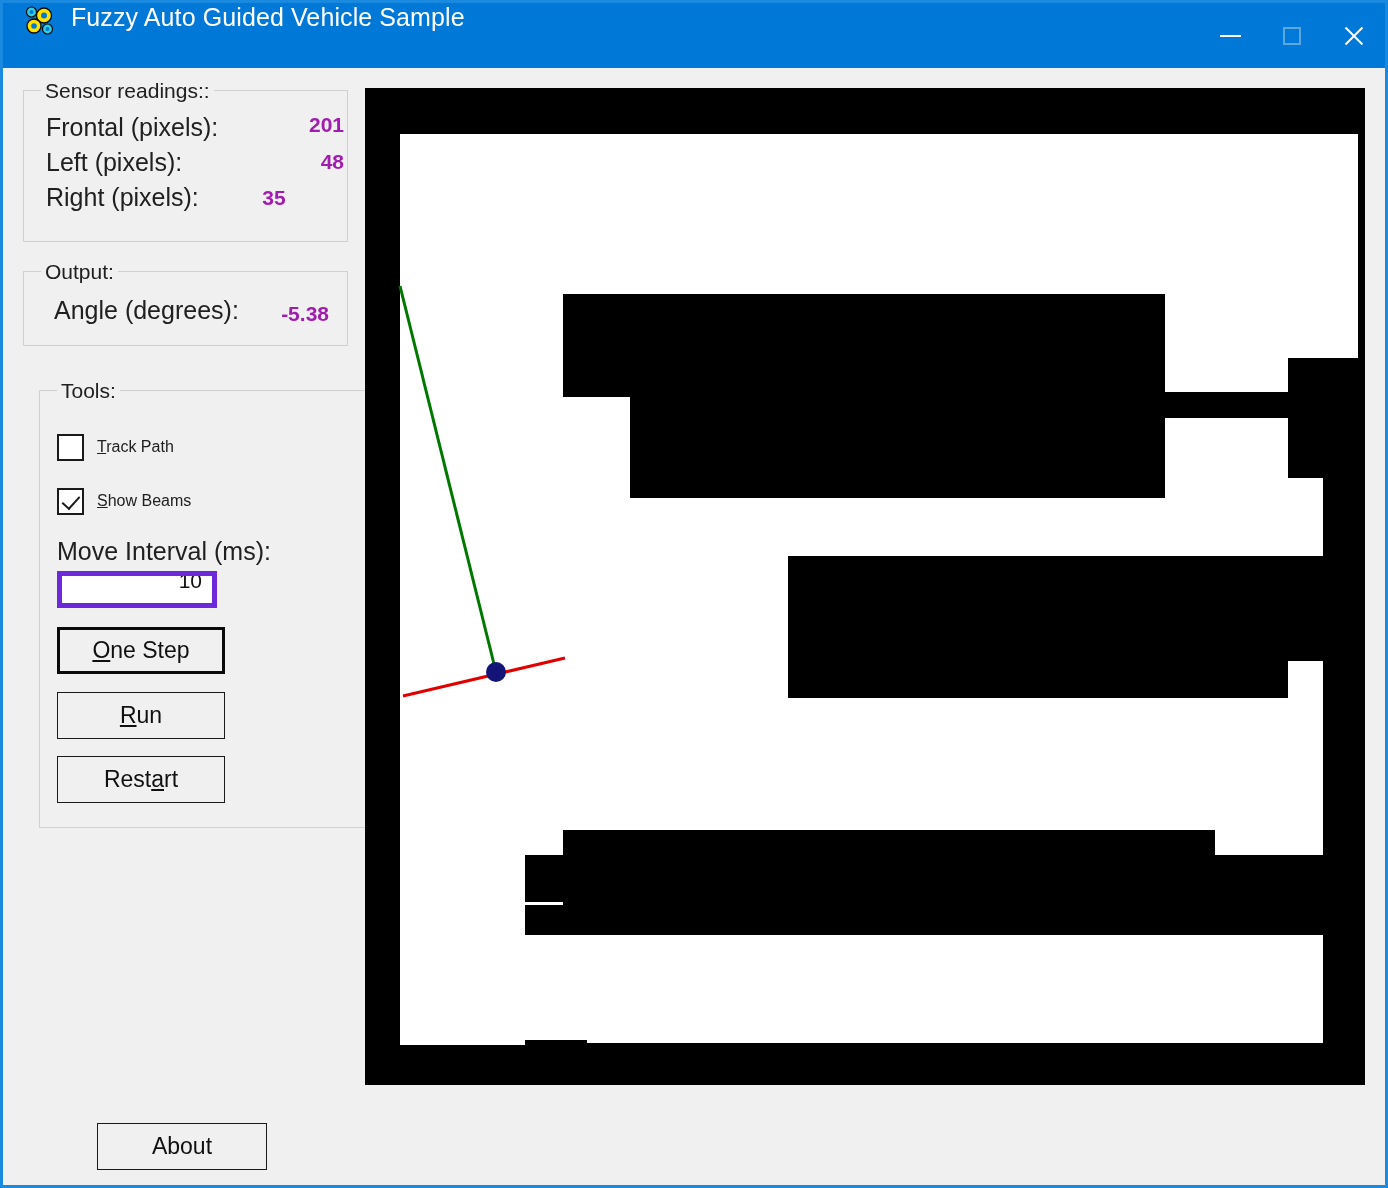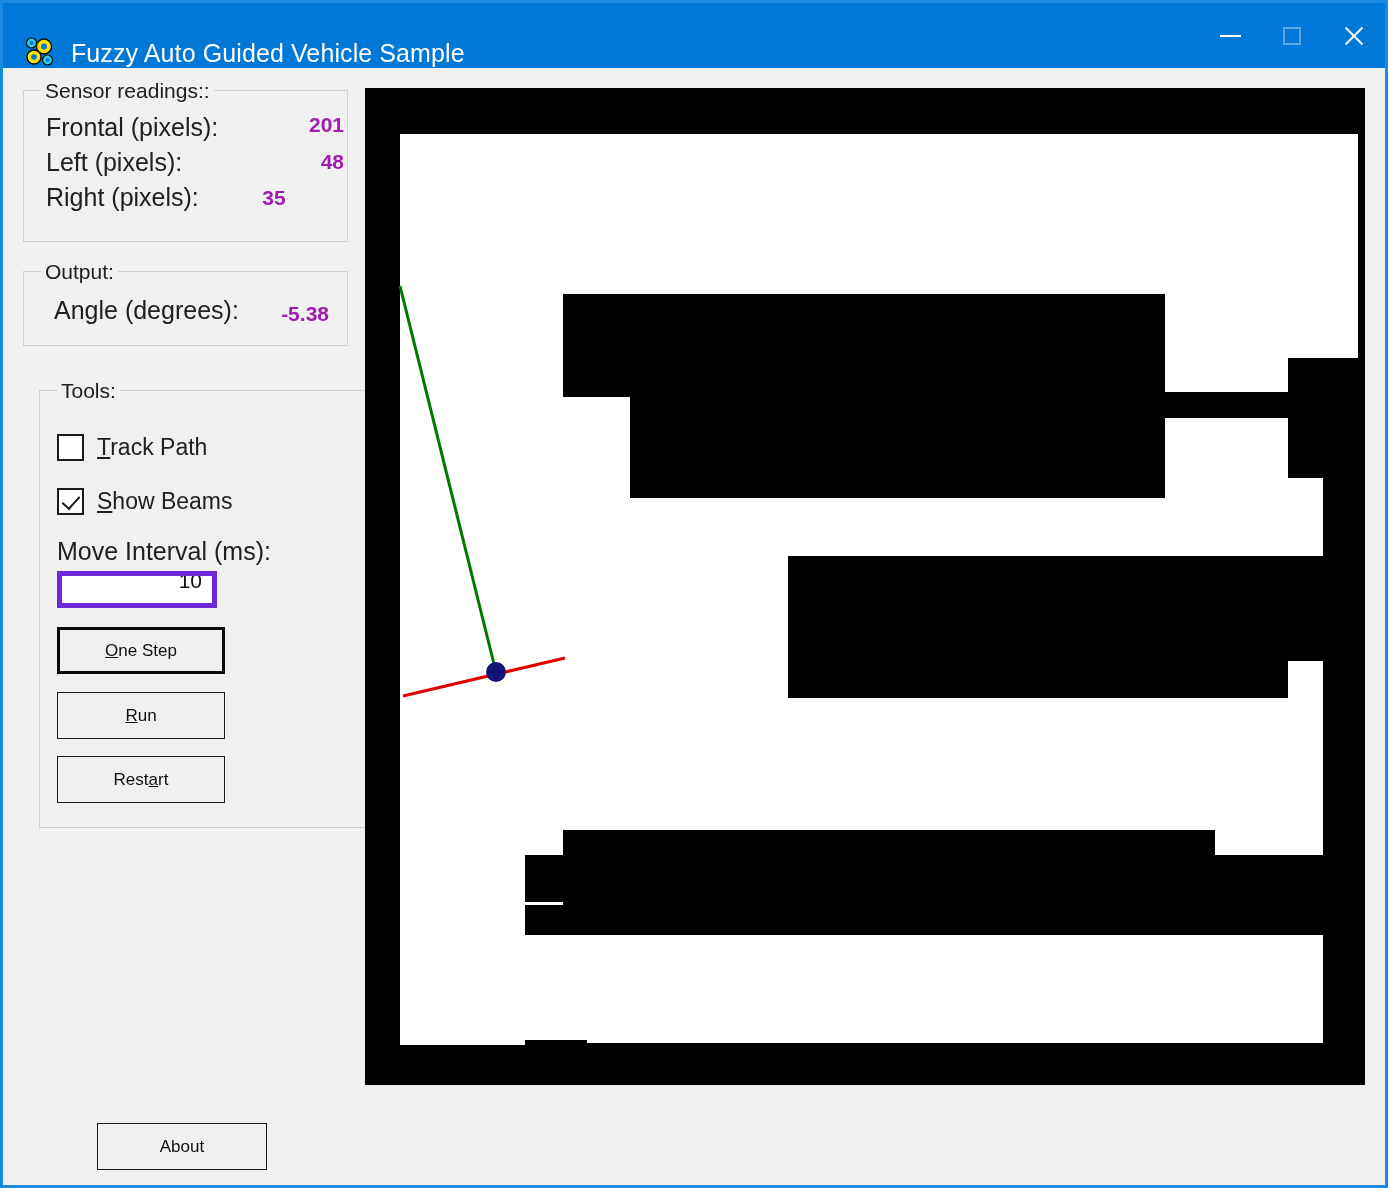--- a/index.html
+++ b/index.html
@@ -27,21 +27,21 @@
   }
 
   
   #titlebar {
     position: absolute;
     left: 0; top: 0;
     width: 1382px;
     height: 65px;
     background: #0078d7;
     display: flex;
-    align-items: flex-end;
+    align-items: flex-start;
   }
   #app-icon {
     width: 34px;
     height: 34px;
     margin-left: 20px;
     margin-right: 14px;
     flex: 0 0 auto;
     position: relative;
   }
   #title-text {
@@ -152,21 +152,21 @@
     content: "";
     position: absolute;
     left: 7px;  top: 2px;
     width: 8px; height: 15px;
     border: solid #1a1a1a;
     border-width: 0 2px 2px 0;
     transform: rotate(42deg);
   }
   .chk-label {
     margin-left: 13px;
-    font-size: 23px;
+    font-size: 16px;
     color: #202020;
     white-space: nowrap;
     font-family: "Liberation Sans", sans-serif;
   }
   .mn { text-decoration: underline; }
 
   
   #interval-input {
     position: absolute;
     box-sizing: border-box;
@@ -179,21 +179,21 @@
     font-family: "Liberation Sans", sans-serif;
     outline: none;
   }
 
   
   .btn {
     position: absolute;
     box-sizing: border-box;
     background: #f0f0f0;
     border: 1px solid #1a1a1a;
-    font-size: 17px;
+    font-size: 23px;
     color: #101010;
     font-family: "Liberation Sans", sans-serif;
     display: flex;
     align-items: center;
     justify-content: center;
     cursor: default;
   }
   .btn.default {
     border: 3px solid #0a0a0a;
   }

